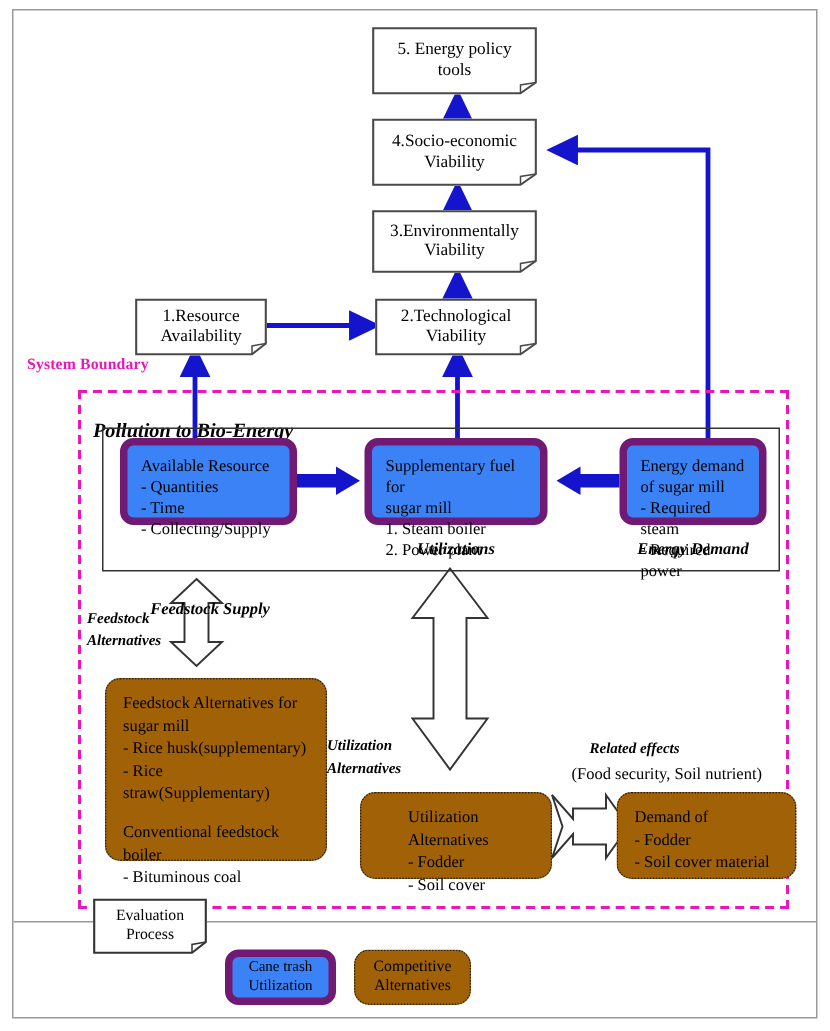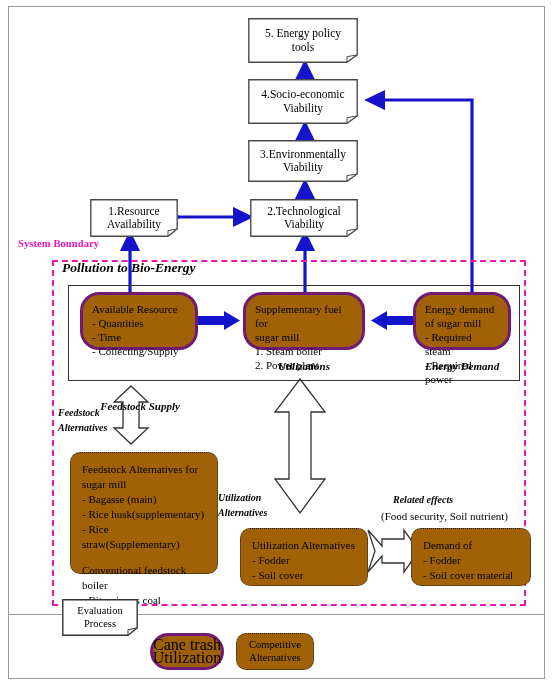--- a/index.html
+++ b/index.html
@@ -10,21 +10,21 @@
   .outer-frame{position:absolute;left:8px;top:6px;width:537px;height:673px;border:1px solid #9a9a9a;box-sizing:border-box;}
   .legend-divider{position:absolute;left:9px;top:614px;width:535px;height:0;border-top:1px solid #9a9a9a;}
 
   
   .doc-box{position:absolute;box-sizing:border-box;background:#fff;}
   .doc-box .dshape{position:absolute;inset:0;}
   .doc-box .label{position:absolute;inset:0;display:flex;flex-direction:column;align-items:center;justify-content:center;
       text-align:center;font-size:11.5px;line-height:13.5px;color:#000;padding:0 6px;box-sizing:border-box;}
 
   
-  .round-box{position:absolute;box-sizing:border-box;border:3px solid #701a75;border-radius:19px;background:#a16207;}
+  .round-box{position:absolute;box-sizing:border-box;border:5px solid #701a75;border-radius:9px;background:#3b82f6;}
   .round-box .txt{padding:7px 9px;font-size:11px;line-height:14px;color:#000;}
   .round-box.centered .txt{display:flex;flex-direction:column;align-items:center;justify-content:center;height:100%;
       text-align:center;padding:0;box-sizing:border-box;}
 
   
   .dash-box{position:absolute;box-sizing:border-box;border:1.4px dotted #222;border-radius:10px;background:#a16207;}
   .dash-box .txt{padding:9px 11px;font-size:11px;line-height:15px;color:#000;}
   .dash-box.centered .txt{display:flex;flex-direction:column;align-items:center;justify-content:center;height:100%;
       text-align:center;padding:0;box-sizing:border-box;}
 
@@ -131,21 +131,21 @@
     <svg class="dshape" viewBox="0 0 108 38" preserveAspectRatio="none">
       <path d="M0.8,0.8 L107.2,0.8 L107.2,30 L97,37.2 L0.8,37.2 z" fill="#ffffff" stroke="#4a4a4a" stroke-width="1.4"></path>
       <path d="M107.2,30 L97,31.6 L97,37.2" fill="none" stroke="#4a4a4a" stroke-width="1"></path>
     </svg>
     <div class="label">2.Technological Viability</div>
   </div>
 
   <div class="sys-label" style="left:18px;top:238px;">System Boundary</div>
   <div class="sys-boundary" style="left:52px;top:260px;width:474px;height:346px;"></div>
 
-  <div class="cap cap-lg" style="left:62px;top:260px;">Pollution to Bio-Energy</div>
+  <div class="cap cap-lg" style="left:62px;top:279px;">Pollution to Bio-Energy</div>
 
   <div class="group-rect" style="left:68px;top:285px;width:452px;height:96px;"></div>
 
   <div class="round-box" style="left:80px;top:292px;width:118px;height:58px;">
     <div class="txt">
       <div>Available Resource</div>
       <div>- Quantities</div>
       <div>- Time</div>
       <div>- Collecting/Supply</div>
     </div>
@@ -182,31 +182,30 @@
     <div>Alternatives</div>
   </div>
 
   <div class="cap cap-md" style="left:393px;top:492px;">Related effects</div>
   <div class="cap-plain" style="left:381px;top:509px;">(Food security, Soil nutrient)</div>
 
   <div class="dash-box" style="left:70px;top:452px;width:148px;height:122px;">
     <div class="txt">
       <div>Feedstock Alternatives for</div>
       <div>sugar mill</div>
-      <div>- Bagasse (main)</div>
       <div>- Rice husk(supplementary)</div>
       <div>- Rice straw(Supplementary)</div>
       <div style="height:11px;"></div>
       <div>Conventional feedstock</div>
       <div>boiler</div>
       <div>- Bituminous coal</div>
     </div>
   </div>
 
-  <div class="dash-box" style="left:240px;top:528px;width:128px;height:58px;">
+  <div class="dash-box" style="left:240px;top:528px;width:128px;height:58px;padding-left:20px;">
     <div class="txt">
       <div>Utilization Alternatives</div>
       <div>- Fodder</div>
       <div>- Soil cover</div>
     </div>
   </div>
 
   <div class="dash-box" style="left:411px;top:528px;width:120px;height:58px;">
     <div class="txt">
       <div>Demand of</div>
@@ -217,20 +216,20 @@
 
   <div class="doc-box" style="left:62px;top:599px;width:76px;height:37px;">
     <svg class="dshape" viewBox="0 0 76 37" preserveAspectRatio="none">
       <path d="M0.8,0.8 L75.2,0.8 L75.2,29 L66,36.2 L0.8,36.2 z" fill="#ffffff" stroke="#333333" stroke-width="1.4"></path>
       <path d="M75.2,29 L66,30.6 L66,36.2" fill="none" stroke="#333333" stroke-width="1"></path>
     </svg>
     <div class="label" style="font-size:10.5px;line-height:12.5px;">Evaluation Process</div>
   </div>
 
   <div class="round-box centered" style="left:150px;top:633px;width:74px;height:37px;">
-    <div class="txt" style="font-size:16px;line-height:12.5px;font-family:Liberation Serif, serif;">Cane trash Utilization</div>
+    <div class="txt" style="font-size:10px;line-height:12.5px;font-family:Liberation Serif, serif;">Cane trash Utilization</div>
   </div>
 
   <div class="dash-box centered" style="left:236px;top:633px;width:78px;height:37px;">
     <div class="txt" style="font-size:10.5px;line-height:12.5px;">Competitive Alternatives</div>
   </div>
 
 </div>
 
 </body></html>

